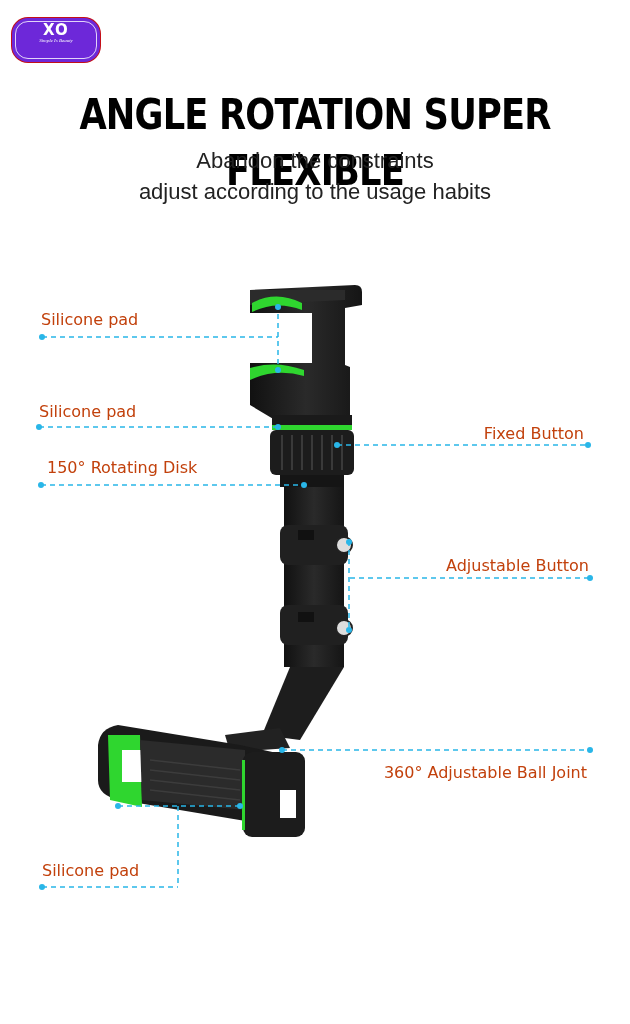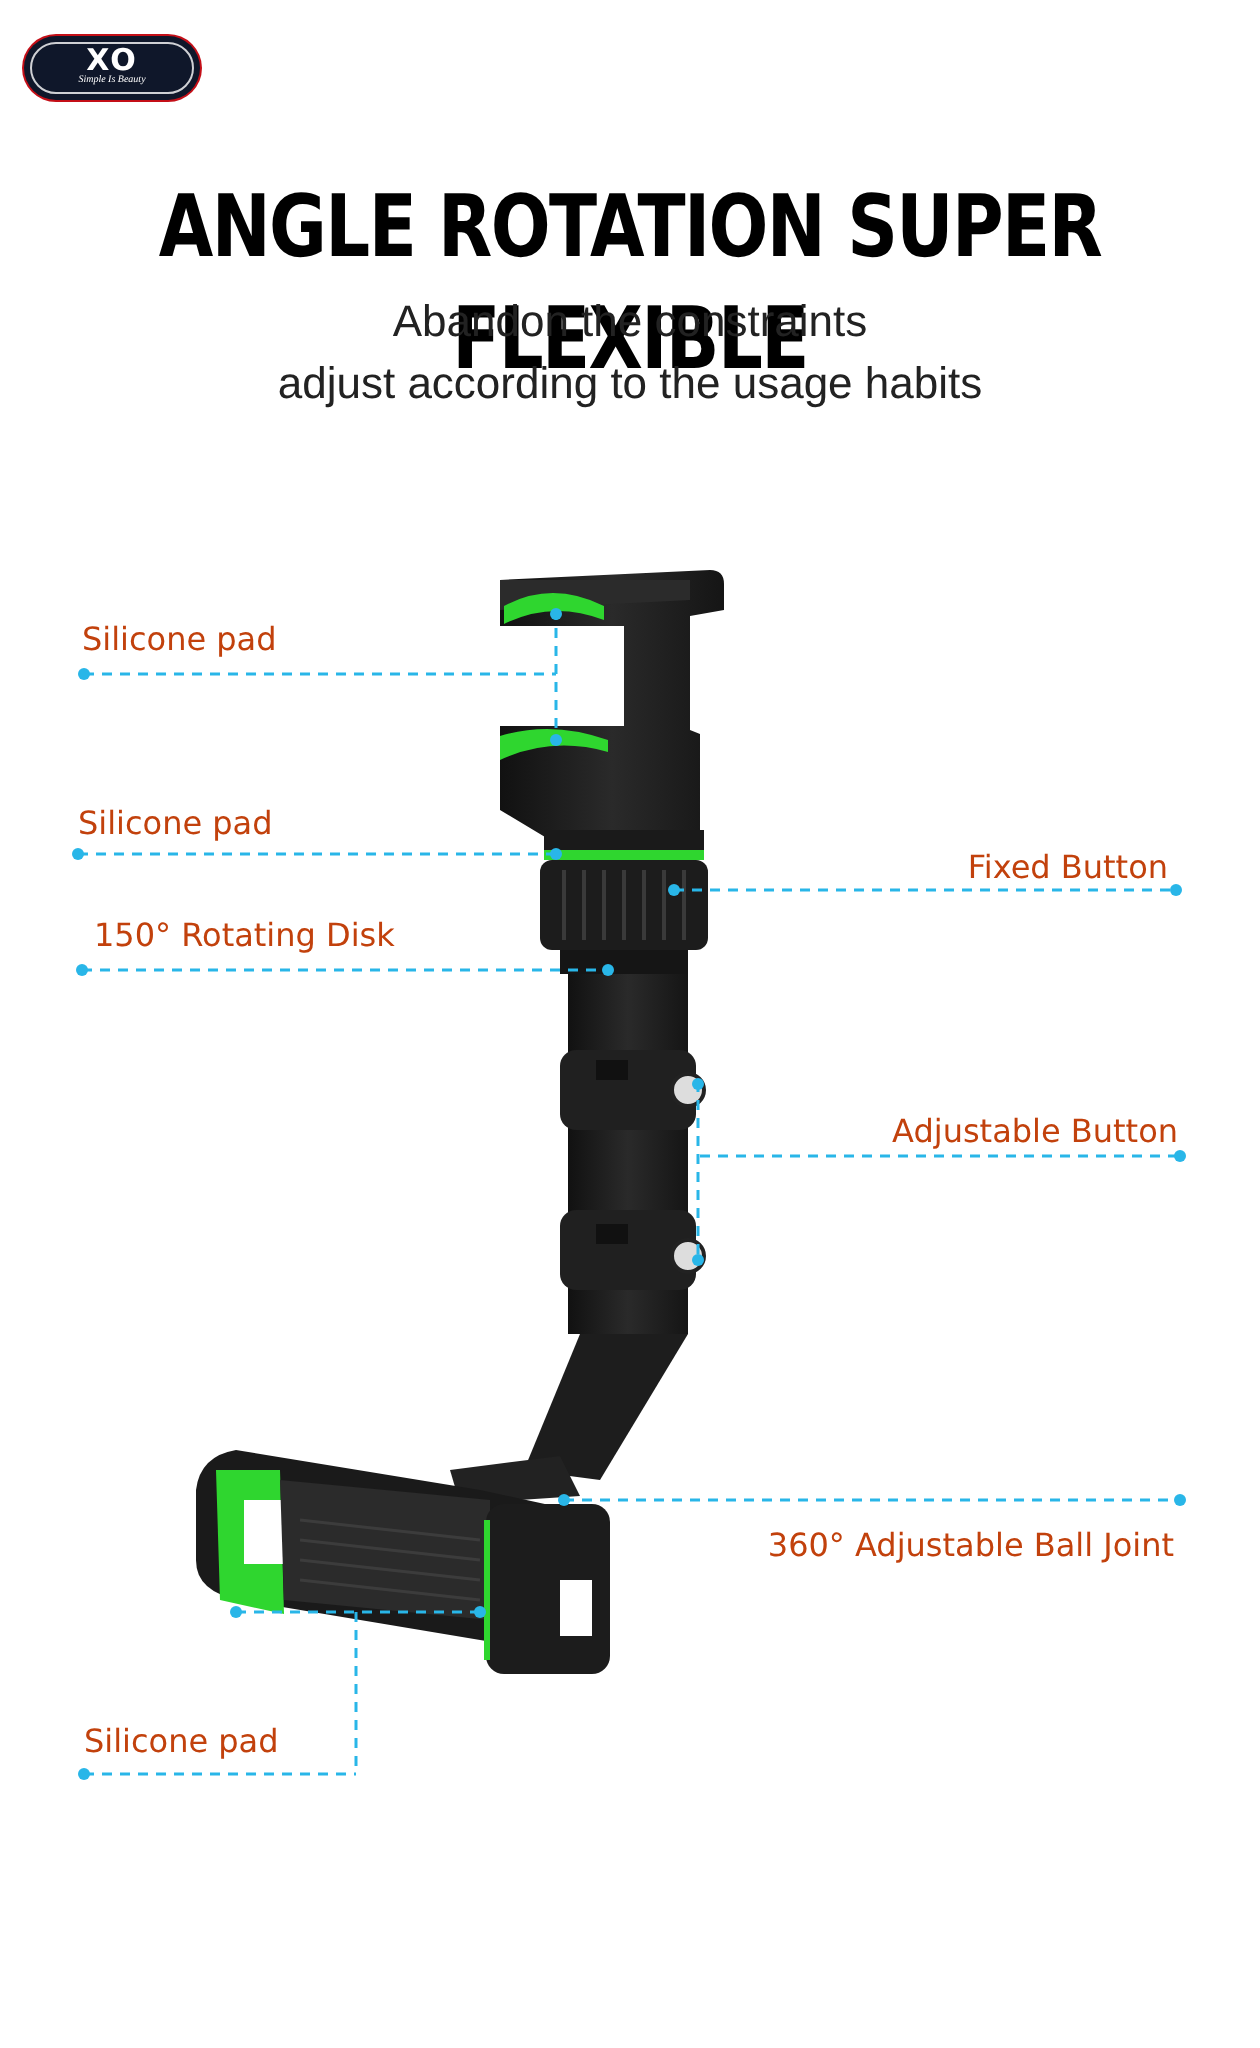--- a/index.html
+++ b/index.html
@@ -1,17 +1,17 @@
 <!DOCTYPE html>
 <html><head>
 <meta charset="utf-8">
 <style>
   html, body { margin:0; padding:0; background:#ffffff; }
   body { width:630px; height:1024px; position:relative; overflow:hidden; font-family:"Liberation Sans", sans-serif; }
-  .logo { position:absolute; left:12px; top:18px; width:88px; height:32px; background:#0f172a; border-radius:16px; box-shadow:0 0 0 1px #c40f18; }
+  .logo { position:absolute; left:12px; top:18px; width:88px; height:44px; background:#6d28d9; border-radius:16px; box-shadow:0 0 0 1px #c40f18; }
   .logo-inner { position:absolute; left:3px; top:3px; right:3px; bottom:3px; border:1px solid rgba(255,255,255,0.8); border-radius:13px; }
   .logo-mark { position:absolute; left:0; right:0; top:3px; text-align:center; color:#fff; font-weight:bold; font-size:15px; letter-spacing:1px; font-family:"DejaVu Sans", sans-serif; }
   .logo-tag { position:absolute; left:0; right:0; top:20px; text-align:center; color:#fff; font-size:5px; font-style:italic; font-family:"Liberation Serif", serif; }
   .headline { position:absolute; left:0; width:630px; top:86px; text-align:center; font-family:"DejaVu Sans", sans-serif; font-weight:bold; font-size:43px; color:#000; letter-spacing:-1px; transform:scaleX(0.82); transform-origin:center; line-height:56px; }
   .sub { position:absolute; left:0; width:630px; text-align:center; font-family:"Liberation Sans", sans-serif; font-size:22px; color:#222; }
   .sub1 { top:148px; } .sub2 { top:179px; }
   .label { position:absolute; font-family:"DejaVu Sans", sans-serif; font-size:16px; color:#c2410c; white-space:nowrap; }
   .label.right { text-align:center; }
   svg.diagram { position:absolute; left:0; top:0; }
 </style>

